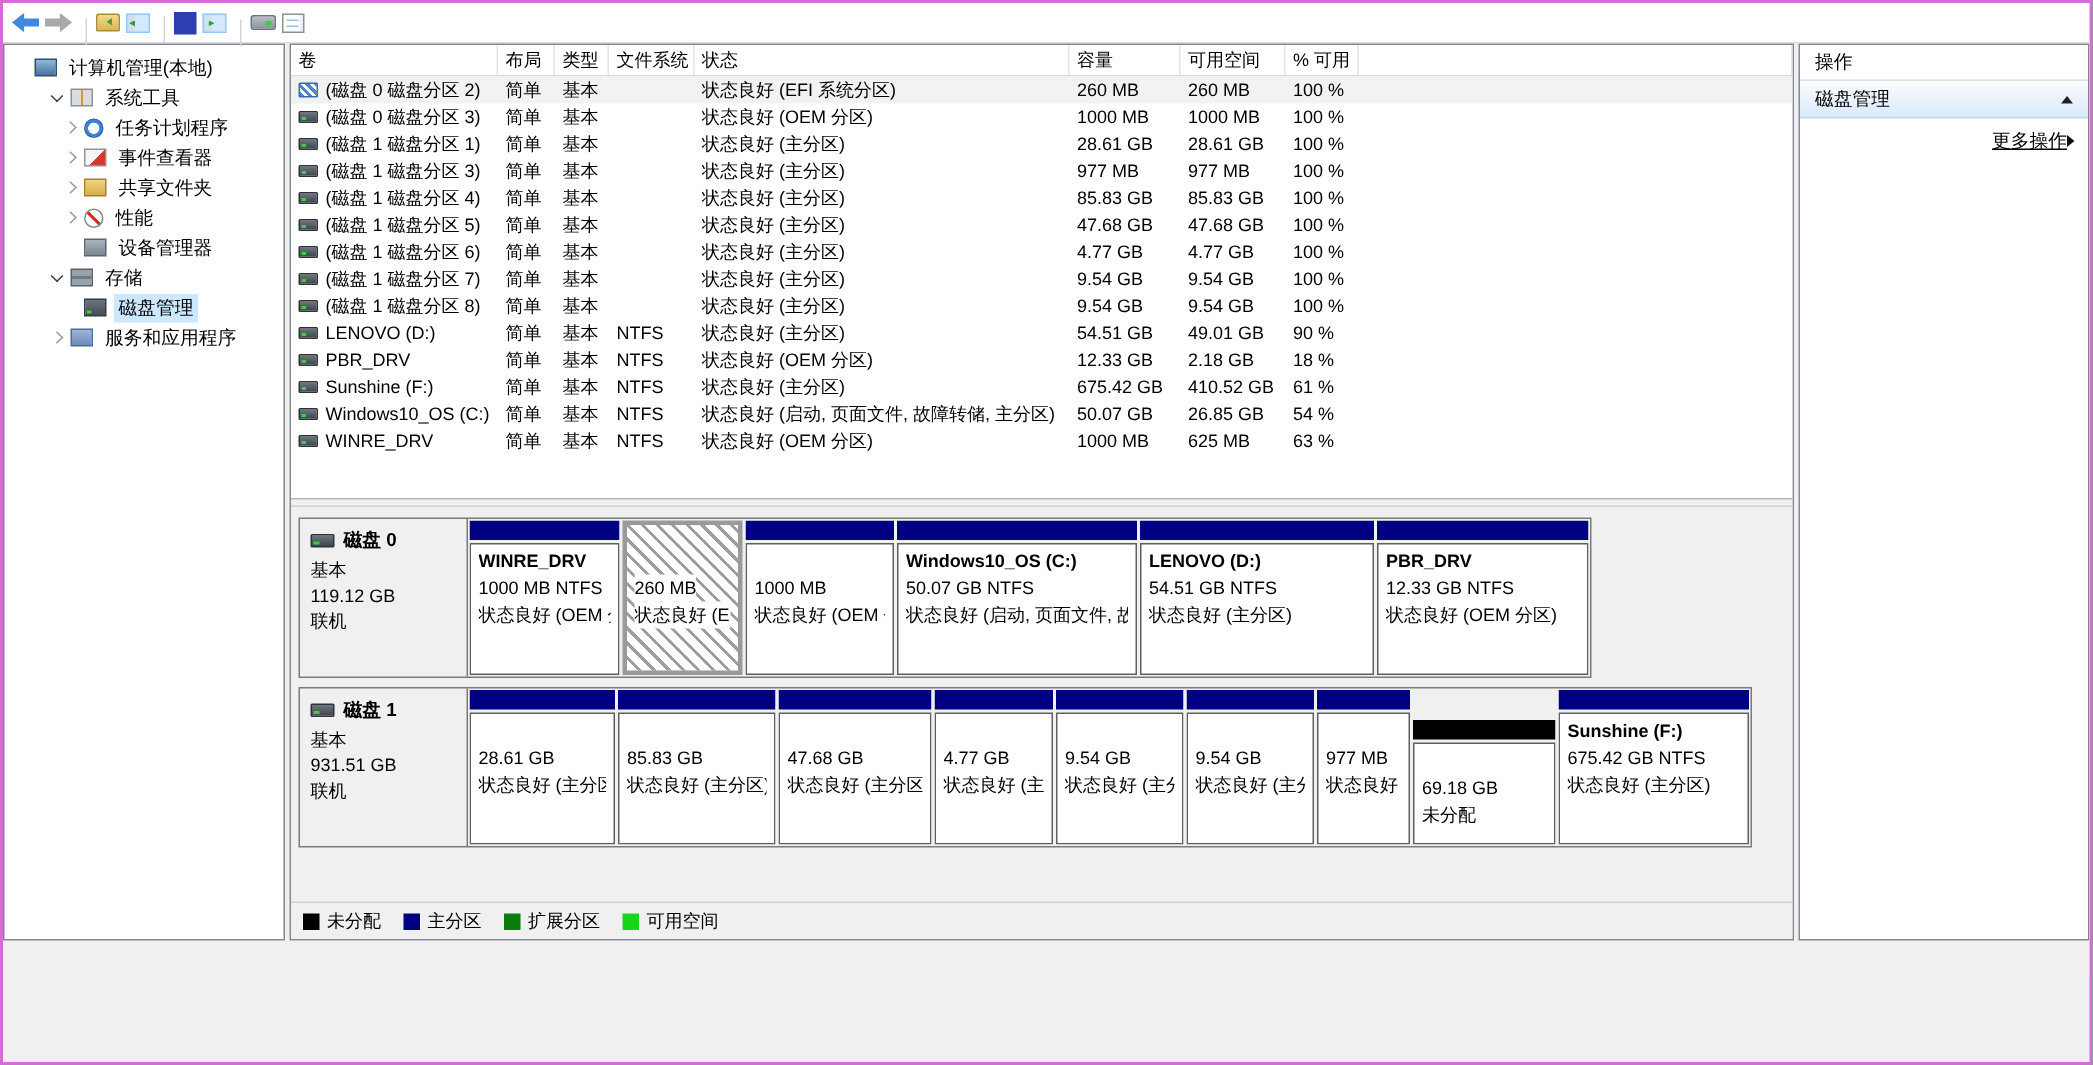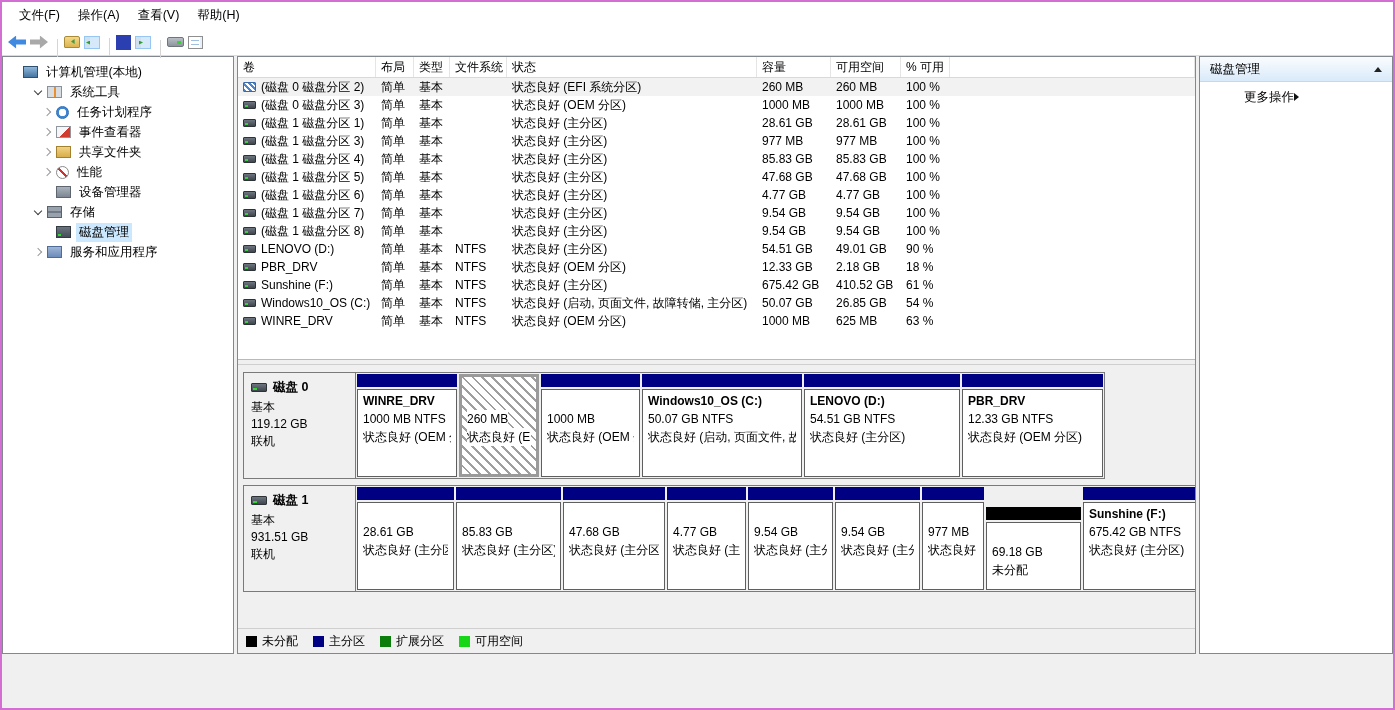--- a/index.html
+++ b/index.html
@@ -41,21 +41,21 @@
   .i-help{width:15px;height:15px;background:#2c3fb0;}
   .i-help::before{content:"?";color:#fff;font-weight:bold;font-size:11px;line-height:15px;display:block;text-align:center;}
   .i-console{width:17px;height:10px;background:linear-gradient(#b9bfc6,#8d949c);border:1px solid #6e757d;border-radius:2px;position:relative;}
   .i-console::after{content:"";position:absolute;right:2px;top:3px;width:4px;height:3px;background:#35d435;}
   .i-checklist{width:15px;height:13px;background:#fff;border:1px solid #8f8f8f;box-shadow:inset -2px 0 0 #e8f1f9;position:relative;}
   .i-checklist::before{content:"";position:absolute;left:2px;top:3px;width:8px;height:1px;background:#9fc0df;box-shadow:0 4px 0 #9fc0df;}
 
   
   .content{height:598px;display:flex;background:#f0f0f0;padding:0;}
   .pane{background:#fff;border:1px solid #828790;}
-  .left-pane{width:232px;flex:none;padding-top:5px;overflow:hidden;}
+  .left-pane{width:188px;flex:none;padding-top:5px;overflow:hidden;}
   .center-pane{flex:1;margin:0 3px;display:flex;flex-direction:column;overflow:hidden;}
   .right-pane{width:194px;flex:none;overflow:hidden;}
 
   
   .tree-row{height:20px;display:flex;align-items:center;white-space:nowrap;}
   .tree-row.lv0{padding-left:4px;}
   .tree-row.lv1{padding-left:28px;}
   .tree-row.lv2{padding-left:37px;}
   .exp{width:14px;flex:none;display:inline-flex;align-items:center;justify-content:center;}
   .exp-collapsed::before{content:"";width:5px;height:5px;border-right:1.4px solid #9a9a9a;border-bottom:1.4px solid #9a9a9a;transform:rotate(-45deg);display:block;}
@@ -112,43 +112,32 @@
   
   .legend{position:absolute;left:0;right:0;bottom:0;height:25px;border-top:1px solid #cfcfcf;display:flex;align-items:center;padding-left:8px;gap:15px;background:#f0f0f0;}
   .legend-item{display:flex;align-items:center;gap:5px;font-size:12px;}
   .swatch{width:11px;height:11px;flex:none;}
 
   
   .actions-header{height:24px;display:flex;align-items:center;padding:0 10px;border-bottom:1px solid #dcdcdc;}
   .actions-group-bar{height:25px;display:flex;align-items:center;justify-content:space-between;padding:0 10px;
                      background:linear-gradient(#fafcfe,#d9eafa);border-bottom:1px solid #c3d9ef;font-size:12.5px;}
   .tri-up{width:0;height:0;border-left:4px solid transparent;border-right:4px solid transparent;border-bottom:5px solid #222;}
-  .actions-more{height:30px;display:flex;align-items:center;justify-content:flex-start;padding:0 9px 0 44px;}
+  .actions-more{height:30px;display:flex;align-items:center;justify-content:flex-end;padding:0 9px 0 44px;text-decoration:underline;}
   .tri-right{width:0;height:0;border-top:4px solid transparent;border-bottom:4px solid transparent;border-left:5px solid #111;}
 
   
   .statusbar{height:24px;background:#f0f0f0;}
 </style>
 </head>
 <body>
 
 <div class="window">
 
 
-  <div class="menubar">
-
-      <span class="menu-item">文件(F)</span>
-
-      <span class="menu-item">操作(A)</span>
-
-      <span class="menu-item">查看(V)</span>
-
-      <span class="menu-item">帮助(H)</span>
-
-  </div>
 
   <div class="toolbar">
 
       <span class="tb i-back"></span>
 
       <span class="tb i-forward"></span>
 
       <span class="tb i-folder sep-before"></span>
 
       <span class="tb i-panel toggled"></span>
@@ -645,20 +634,21 @@
             <span class="legend-item">
               <span class="swatch" style="background: rgb(23, 214, 23);"></span>
               <span>可用空间</span>
             </span>
 
         </div>
       </div>
     </div>
 
     <div class="pane right-pane">
+      <div class="actions-header">操作</div>
       <div class="actions-group-bar">
         <span>磁盘管理</span>
         <span class="tri-up"></span>
       </div>
       <div class="actions-more">
         <span>更多操作</span>
         <span class="tri-right"></span>
       </div>
     </div>
   </div>

